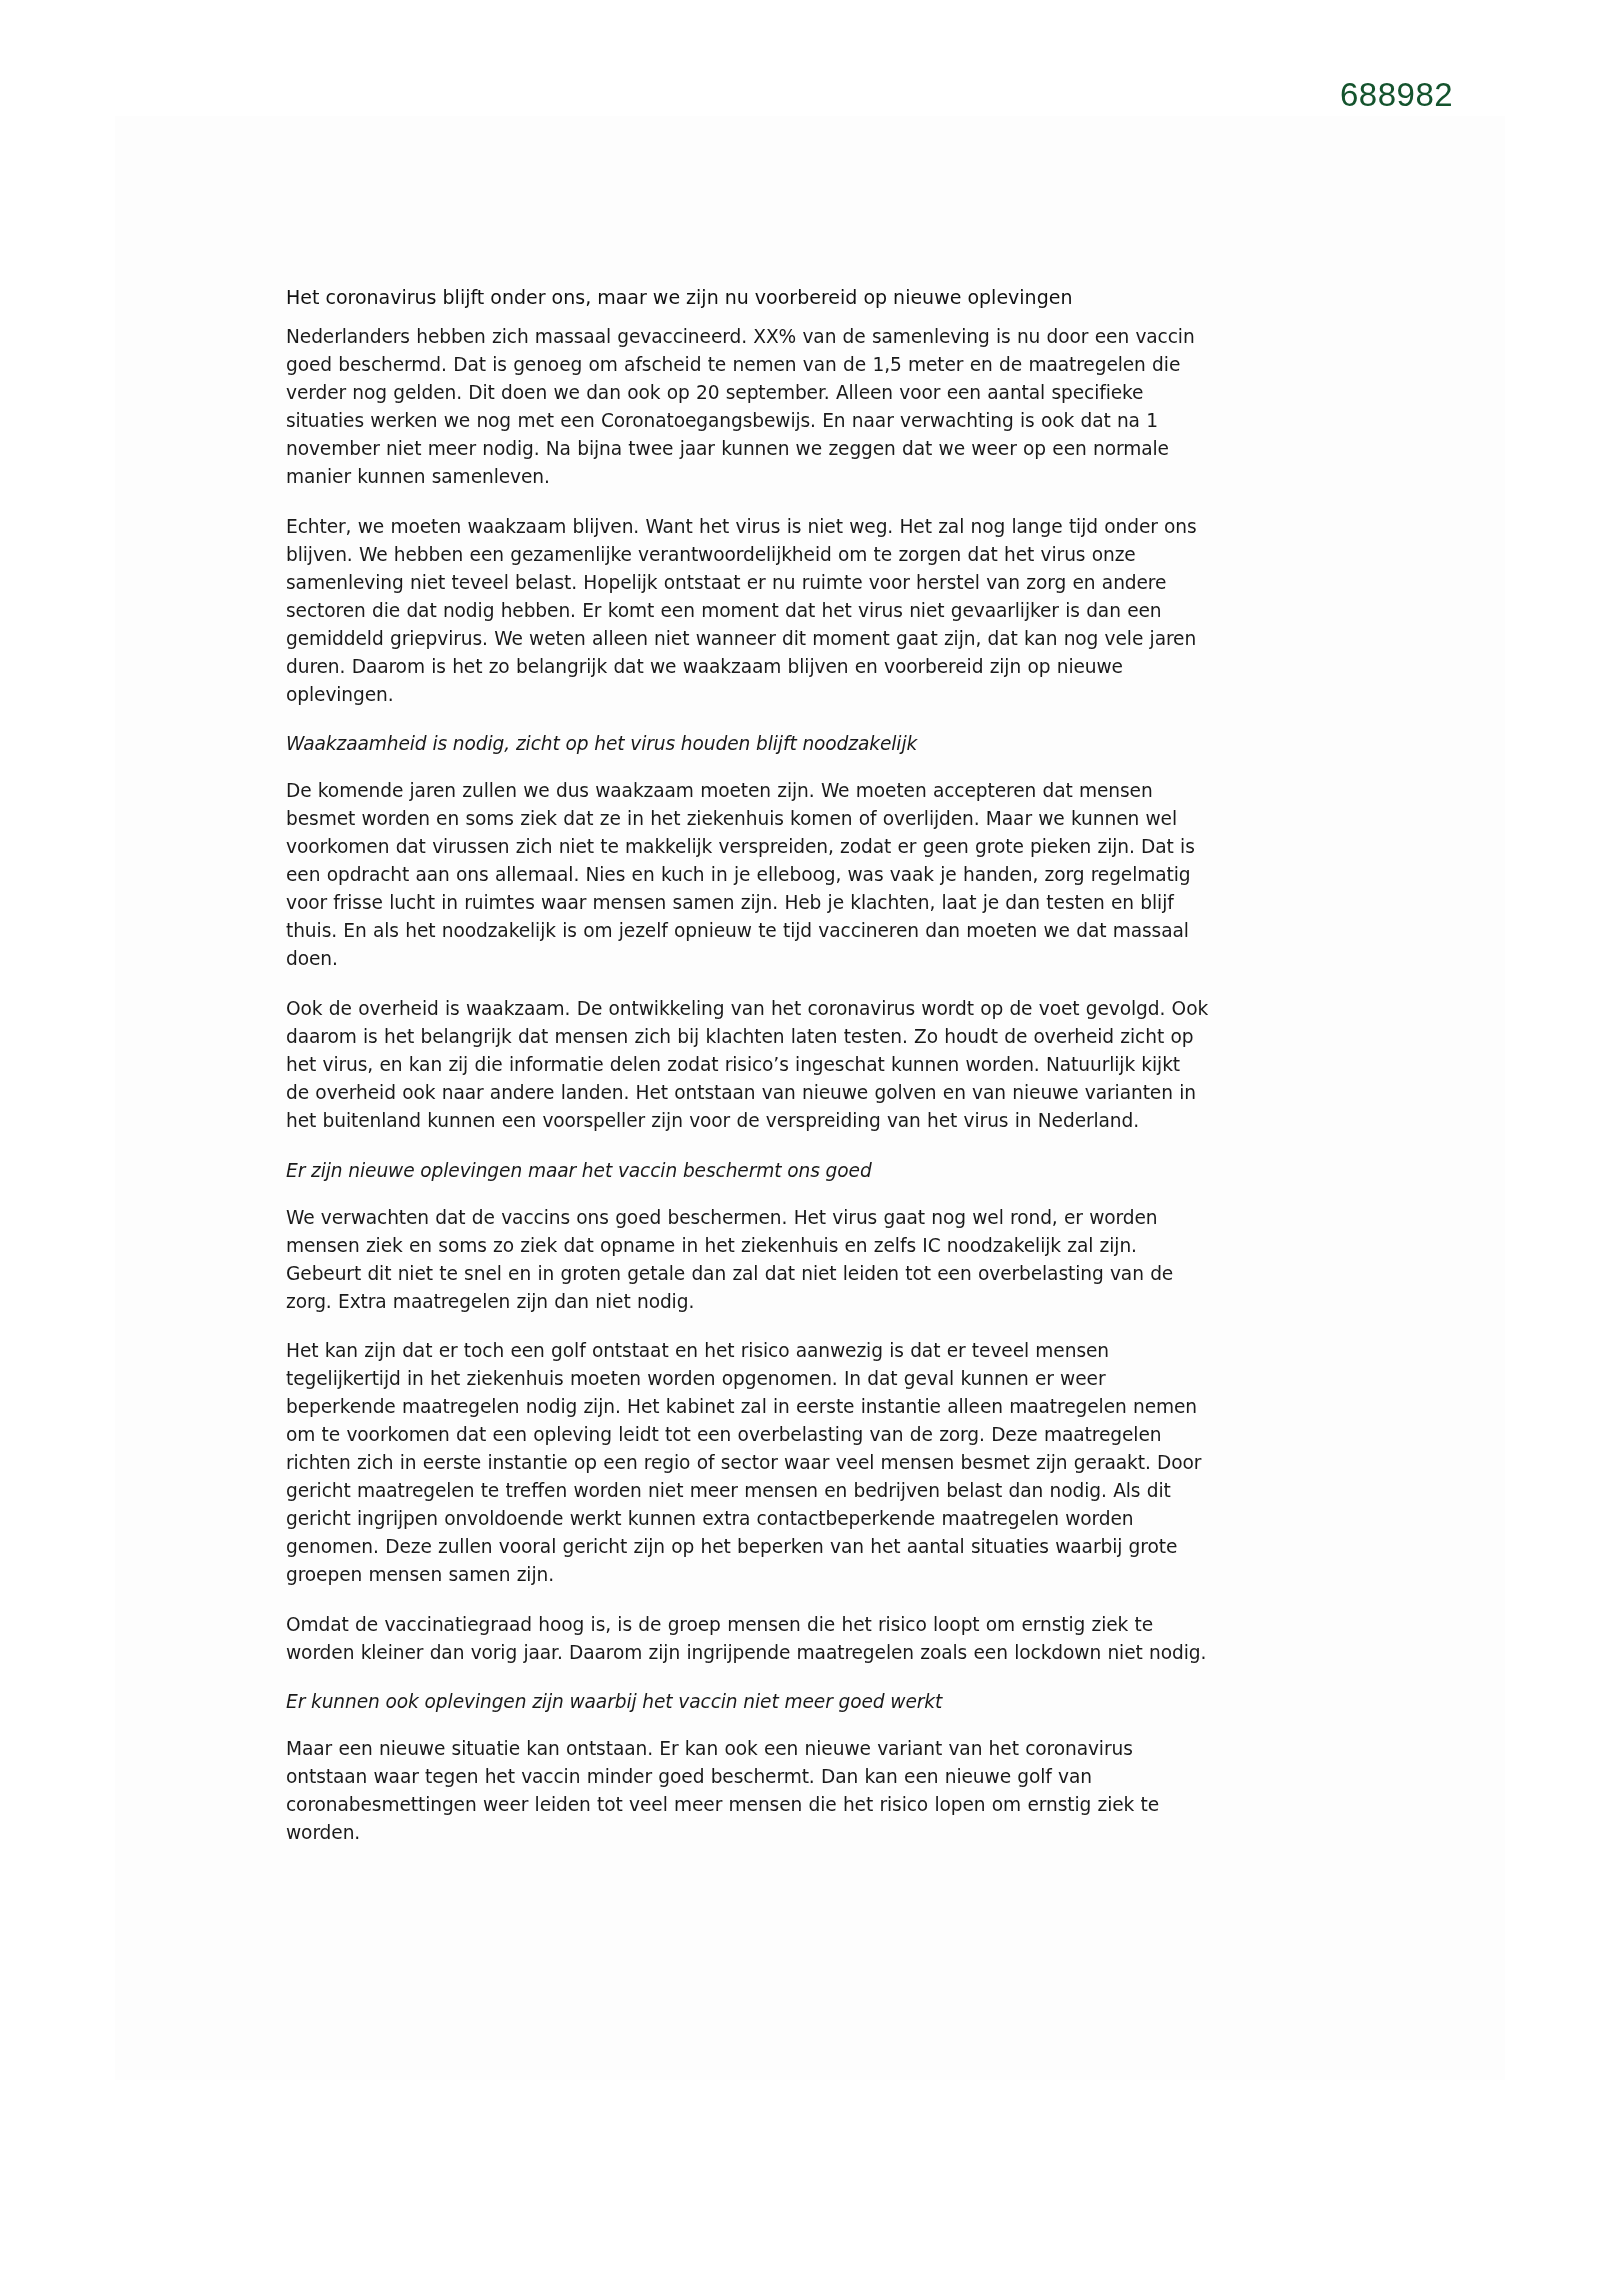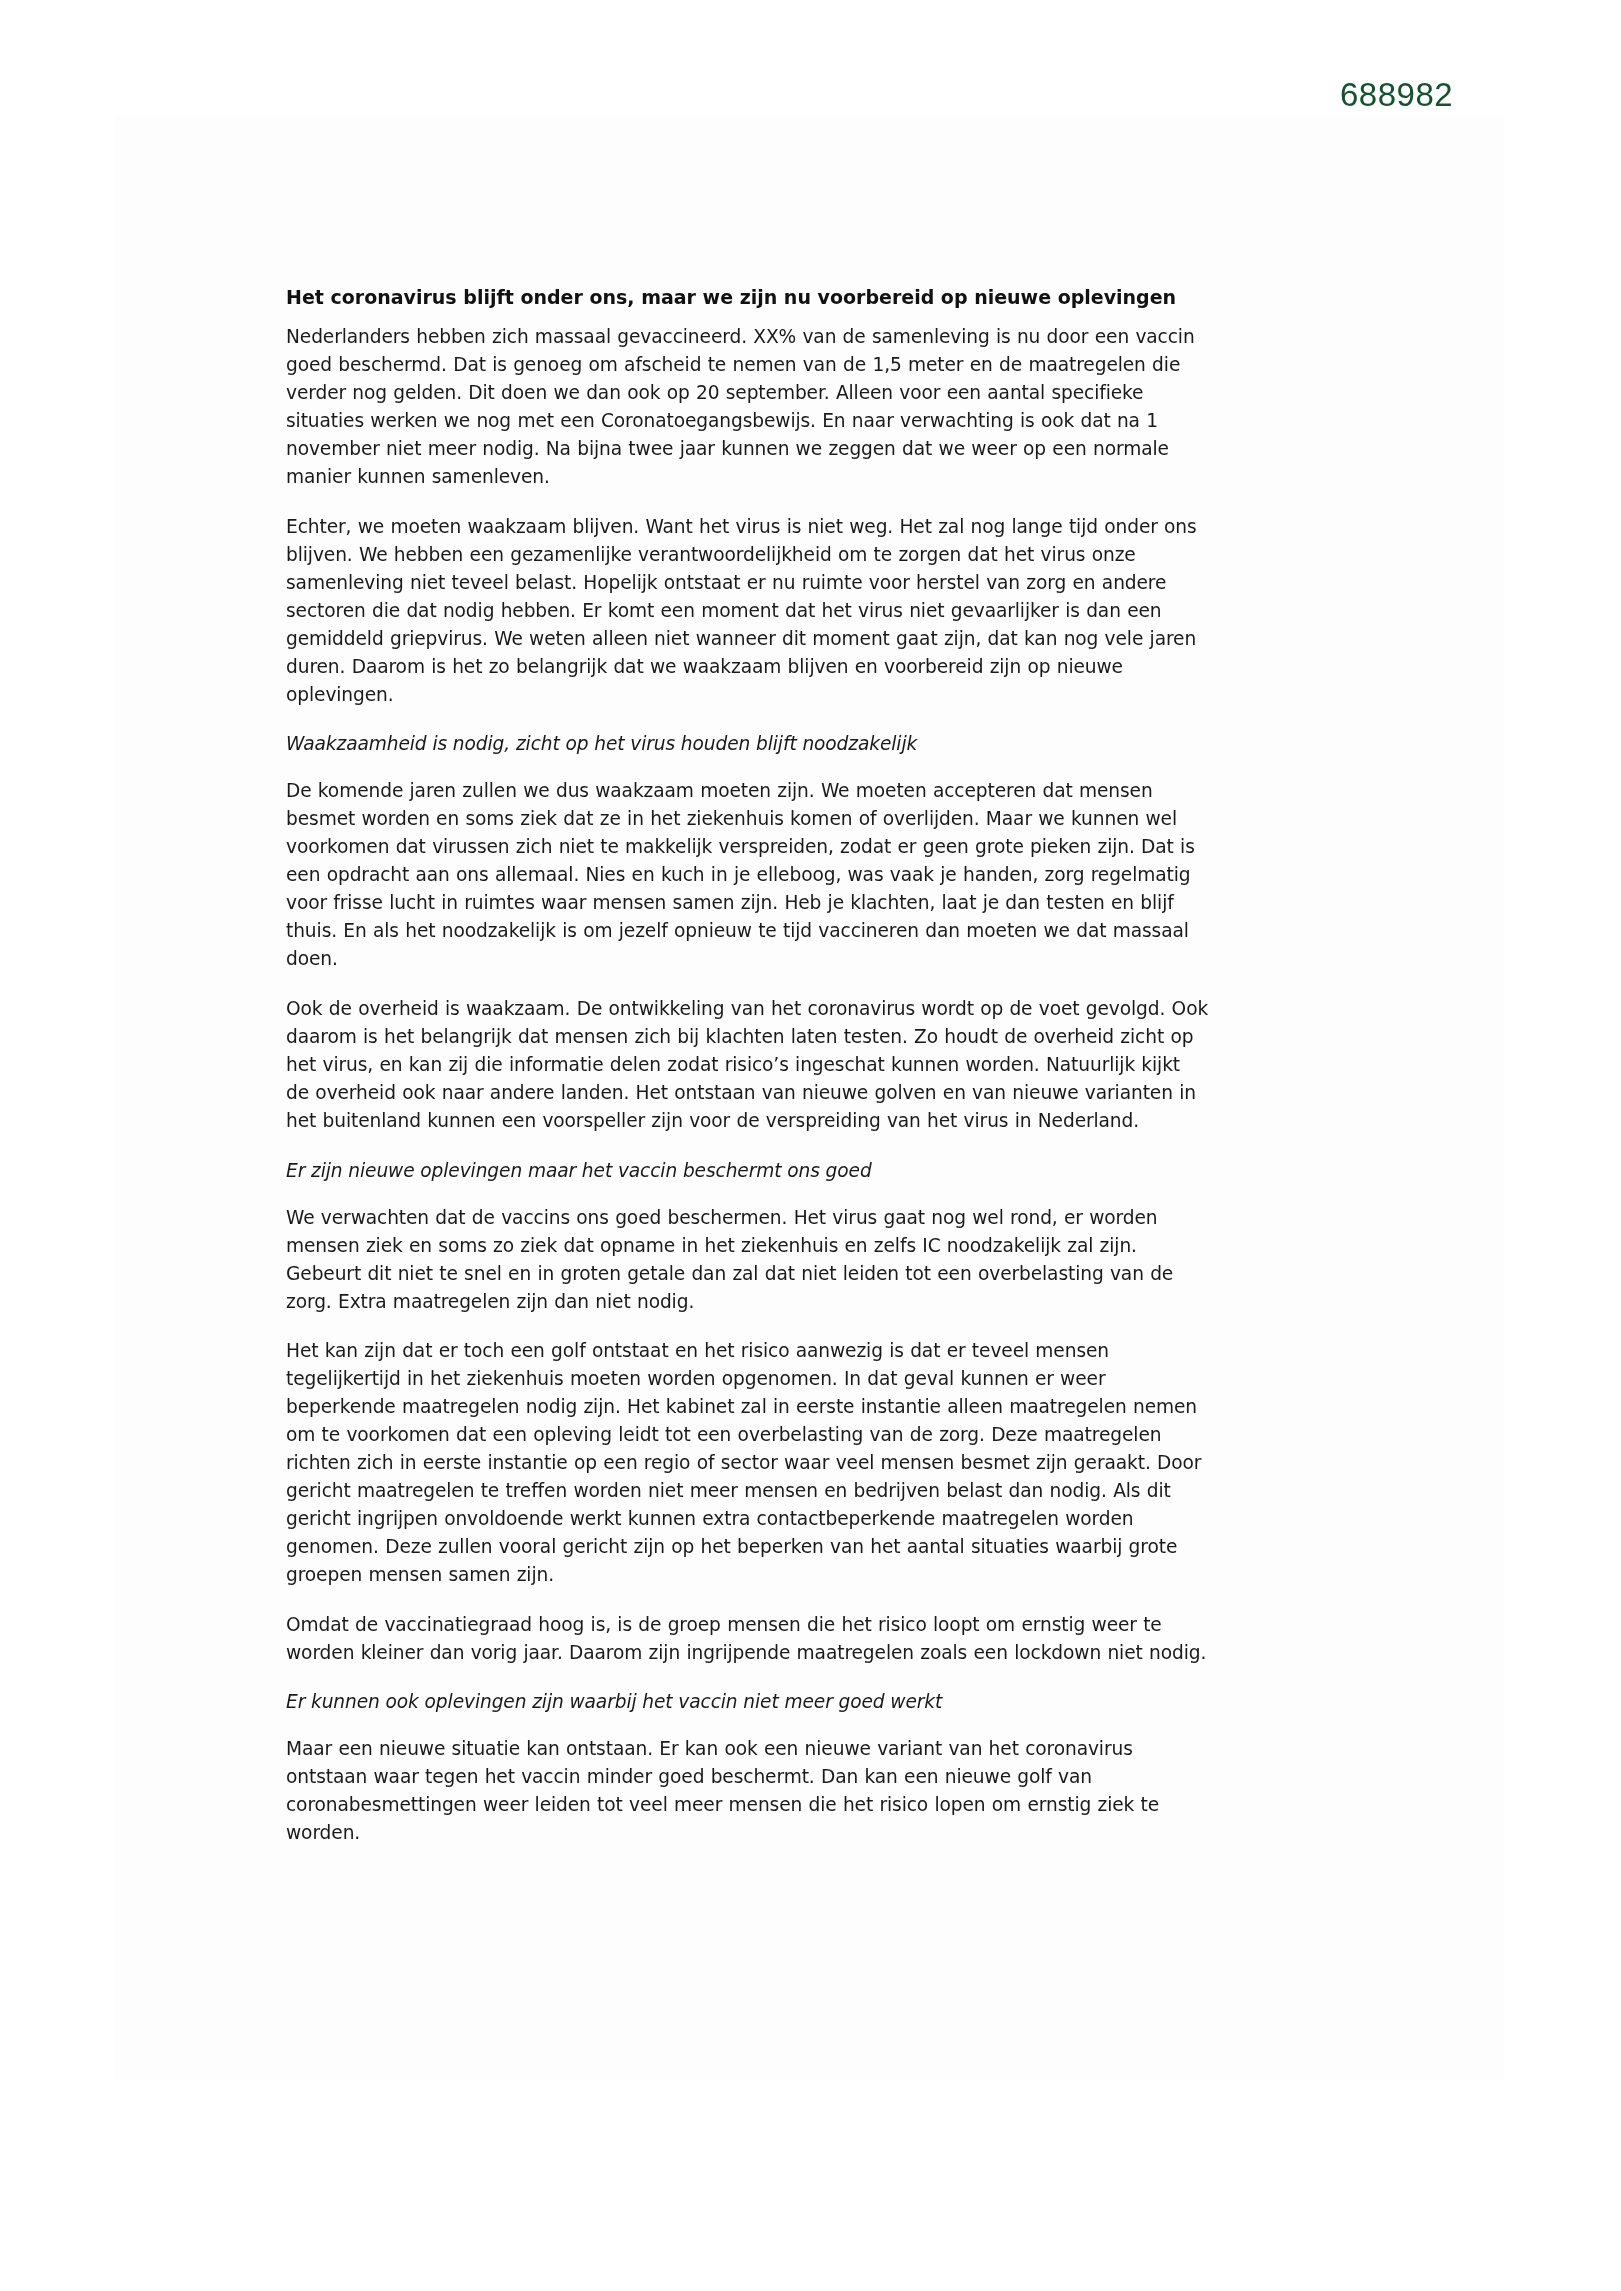--- a/index.html
+++ b/index.html
@@ -33,21 +33,21 @@
       background: #fdfdfd;
     }
     .content {
       position: absolute;
       top: 284px;
       left: 286px;
       width: 1068px;
     }
     .title {
       font-family: "DejaVu Sans", sans-serif;
-      font-weight: bold;
+      font-weight: normal;
       font-size: 19px;
       line-height: 27.4px;
       margin: 0 0 11.8px 0;
       color: #111111;
       white-space: nowrap;
     }
     p.para {
       font-size: 18.6px;
       line-height: 28px;
       margin: 0 0 21.6px 0;
@@ -131,21 +131,21 @@
       <span class="ln">tegelijkertijd in het ziekenhuis moeten worden opgenomen. In dat geval kunnen er weer</span>
       <span class="ln">beperkende maatregelen nodig zijn. Het kabinet zal in eerste instantie alleen maatregelen nemen</span>
       <span class="ln">om te voorkomen dat een opleving leidt tot een overbelasting van de zorg. Deze maatregelen</span>
       <span class="ln">richten zich in eerste instantie op een regio of sector waar veel mensen besmet zijn geraakt. Door</span>
       <span class="ln">gericht maatregelen te treffen worden niet meer mensen en bedrijven belast dan nodig. Als dit</span>
       <span class="ln">gericht ingrijpen onvoldoende werkt kunnen extra contactbeperkende maatregelen worden</span>
       <span class="ln">genomen. Deze zullen vooral gericht zijn op het beperken van het aantal situaties waarbij grote</span>
       <span class="ln">groepen mensen samen zijn.</span>
     </p>
     <p class="para">
-      <span class="ln">Omdat de vaccinatiegraad hoog is, is de groep mensen die het risico loopt om ernstig weer te</span>
+      <span class="ln">Omdat de vaccinatiegraad hoog is, is de groep mensen die het risico loopt om ernstig ziek te</span>
       <span class="ln">worden kleiner dan vorig jaar. Daarom zijn ingrijpende maatregelen zoals een lockdown niet nodig.</span>
     </p>
   </section>
 
   <section>
     <h2 class="subhead">Er kunnen ook oplevingen zijn waarbij het vaccin niet meer goed werkt</h2>
     <p class="para">
       <span class="ln">Maar een nieuwe situatie kan ontstaan. Er kan ook een nieuwe variant van het coronavirus</span>
       <span class="ln">ontstaan waar tegen het vaccin minder goed beschermt. Dan kan een nieuwe golf van</span>
       <span class="ln">coronabesmettingen weer leiden tot veel meer mensen die het risico lopen om ernstig ziek te</span>

